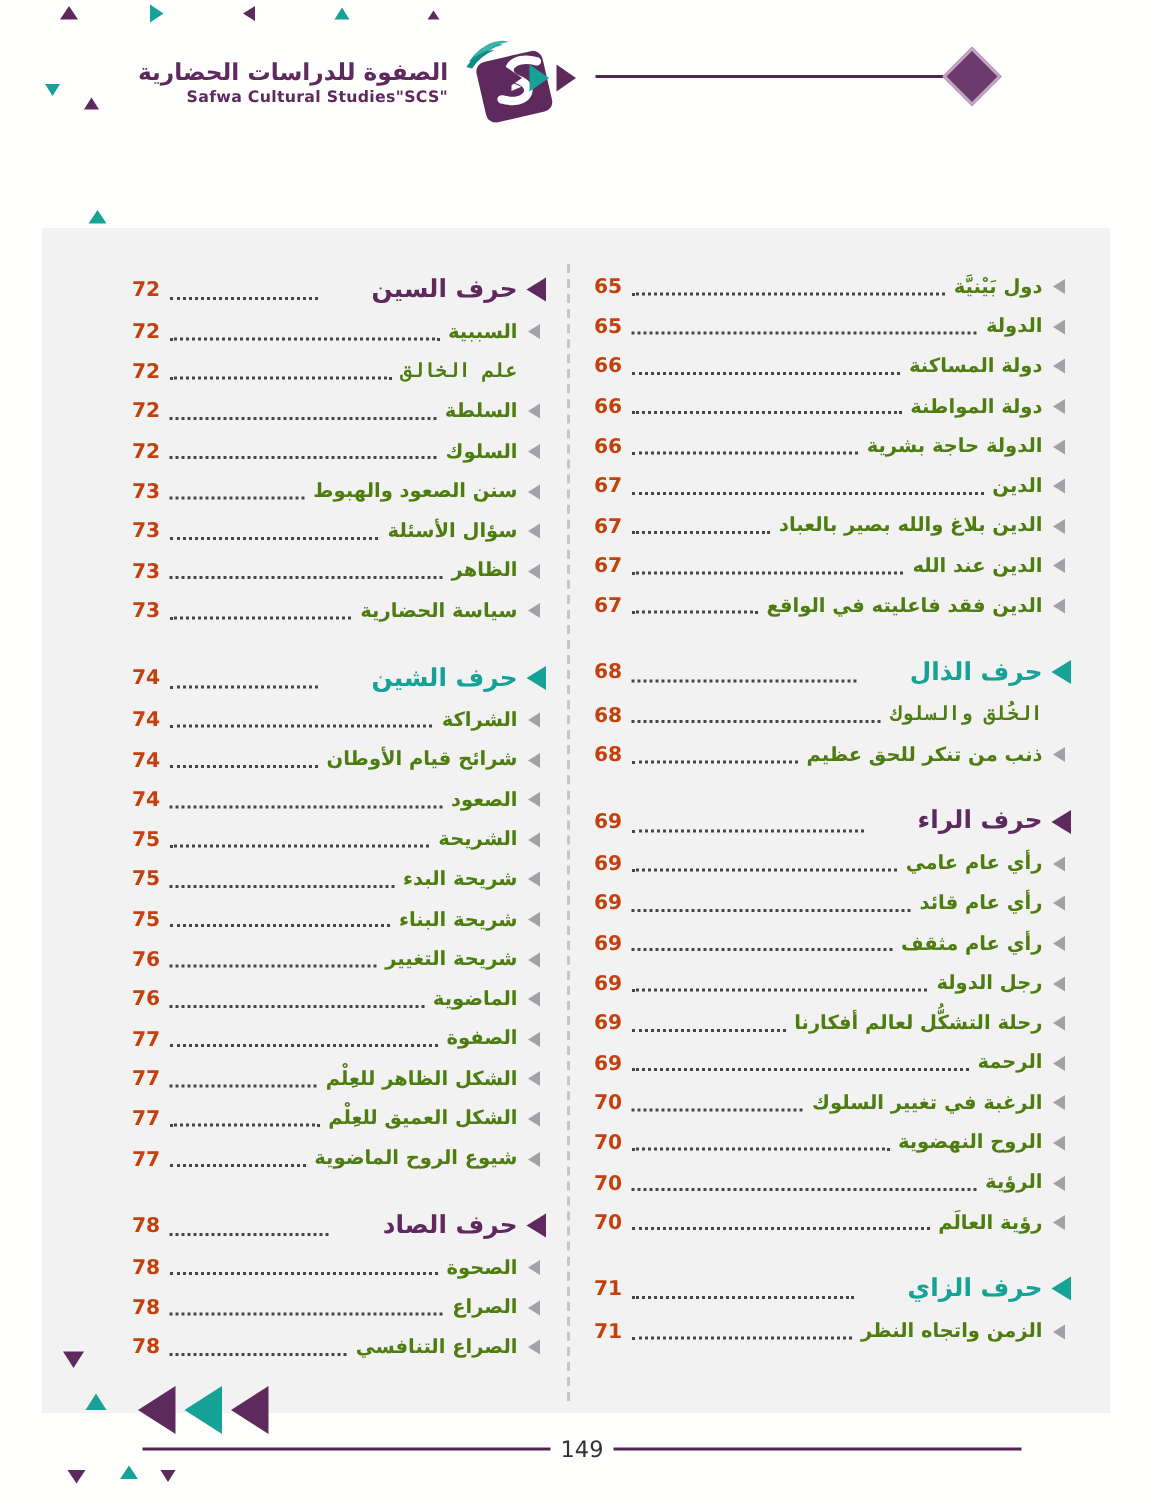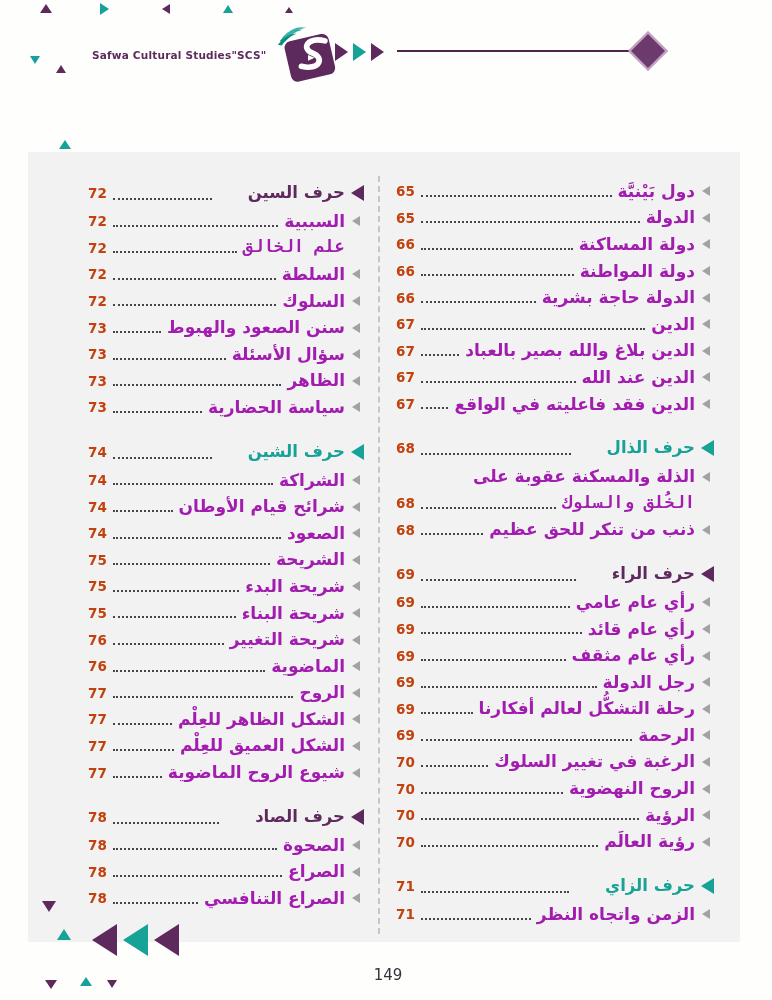--- a/index.html
+++ b/index.html
@@ -30,44 +30,45 @@
   .col-divider{position:absolute;left:378px;top:176px;height:758px;border-left:2px dashed #c6c5c8;}
   
   .toc-col{position:absolute;top:178px;direction:rtl;}
   .toc-col.right{left:396px;width:314px;}
   .toc-col.left{left:88px;width:272px;}
   .toc-row{display:flex;align-items:center;height:26.6px;}
   .toc-row.header{height:30px;}
   .toc-row.header:not(:first-child){margin-top:16px;}
   .mk{width:0;height:0;flex:0 0 auto;border-top:5px solid transparent;border-bottom:5px solid transparent;border-right:8px solid #a2a2a6;margin-left:7px;}
   .toc-row.header .mk{border-top-width:8px;border-bottom-width:8px;border-right-width:13px;border-right-color:var(--hc);margin-right:-4px;margin-left:6px;}
-  .ttl{font-size:17px;font-weight:bold;color:#a21caf;white-space:nowrap;line-height:1;}
+  .ttl{font-size:13px;font-weight:bold;color:#4d7c0f;white-space:nowrap;line-height:1;}
   .toc-row.header .ttl{font-size:16.5px;color:var(--hc);margin-left:30px;}
   .ttl.indent{padding-right:15px;font-family:Liberation Mono, monospace;}
   .dots{flex:1 1 auto;min-width:10px;border-bottom:2px dotted #45454c;margin:0 6px;align-self:flex-end;margin-bottom:8px;}
   .pg{font-size:13.5px;font-weight:bold;color:#c2410c;flex:0 0 auto;direction:ltr;}
   
-  .footer{position:absolute;left:95px;top:957px;width:586px;display:flex;align-items:center;gap:7px;flex-direction:column;}
+  .footer{position:absolute;left:95px;top:957px;width:586px;display:flex;align-items:center;gap:7px;}
   .footer .rule{flex:1 1 auto;height:2px;background:#522450;}
   .footer .num{font-size:15px;color:#33333b;}
 </style>
 </head>
 <body>
 
 <span class="tri tri-up p" style="--s:6px;left:40px;top:4px;"></span>
 <span class="tri tri-right t" style="--s:6px;left:100px;top:3px;"></span>
 <span class="tri tri-left p" style="--s:5px;left:162px;top:4px;"></span>
 <span class="tri tri-up t" style="--s:5px;left:223px;top:5px;"></span>
 <span class="tri tri-up p" style="--s:4px;left:285px;top:7px;"></span>
 <span class="tri tri-down t" style="--s:5px;left:30px;top:56px;"></span>
 <span class="tri tri-up p" style="--s:5px;left:56px;top:65px;"></span>
 <span class="tri tri-up t" style="--s:6px;left:59px;top:140px;"></span>
 
 <div class="logo-block">
   <div class="logo-text">
+    <div class="logo-title">الصفوة للدراسات الحضارية</div>
     <div class="logo-sub">Safwa Cultural Studies"SCS"</div>
   </div>
   <svg width="76" height="62" viewBox="0 0 80 66">
     <path d="M10,18 Q20,4 34,6 Q22,9 14,19 Z" fill="#16a296"></path>
     <path d="M13,14 Q25,1 38,4 Q26,6 17,15 Z" fill="#3db3a8"></path>
     <path d="M8,22 Q16,10 28,10 Q18,14 12,23 Z" fill="#0e8d84"></path>
     <rect x="18" y="14" width="48" height="44" rx="7" transform="rotate(-13 42 36)" fill="#5e2a5e"></rect>
     <path d="M58,18 C40,13 32,26 45,31 C58,36 52,50 33,45" fill="none" stroke="#ffffff" stroke-width="6" stroke-linecap="round"></path>
     <path d="M40,33 l7,3 -7,3 z" fill="#ffffff"></path>
   </svg>
@@ -139,24 +140,20 @@
       <span class="dots"></span>
       <span class="pg">67</span>
     </div>
     <div class="toc-row header" style="--hc: #16a296;">
       <span class="mk"></span>
       <span class="ttl">حرف الذال</span>
       <span class="dots"></span>
       <span class="pg">68</span>
     </div>
     <div class="toc-row item">
-      <span class="mk"></span>
-      <span class="ttl">الذلة والمسكنة عقوبة على</span>
-    </div>
-    <div class="toc-row item">
       <span class="ttl indent">الخُلق والسلوك</span>
       <span class="dots"></span>
       <span class="pg">68</span>
     </div>
     <div class="toc-row item">
       <span class="mk"></span>
       <span class="ttl">ذنب من تنكر للحق عظيم</span>
       <span class="dots"></span>
       <span class="pg">68</span>
     </div>
@@ -342,21 +339,21 @@
       <span class="pg">76</span>
     </div>
     <div class="toc-row item">
       <span class="mk"></span>
       <span class="ttl">الماضوية</span>
       <span class="dots"></span>
       <span class="pg">76</span>
     </div>
     <div class="toc-row item">
       <span class="mk"></span>
-      <span class="ttl">الروح</span>
+      <span class="ttl">الصفوة</span>
       <span class="dots"></span>
       <span class="pg">77</span>
     </div>
     <div class="toc-row item">
       <span class="mk"></span>
       <span class="ttl">الشكل الظاهر للعِلْم</span>
       <span class="dots"></span>
       <span class="pg">77</span>
     </div>
     <div class="toc-row item">

